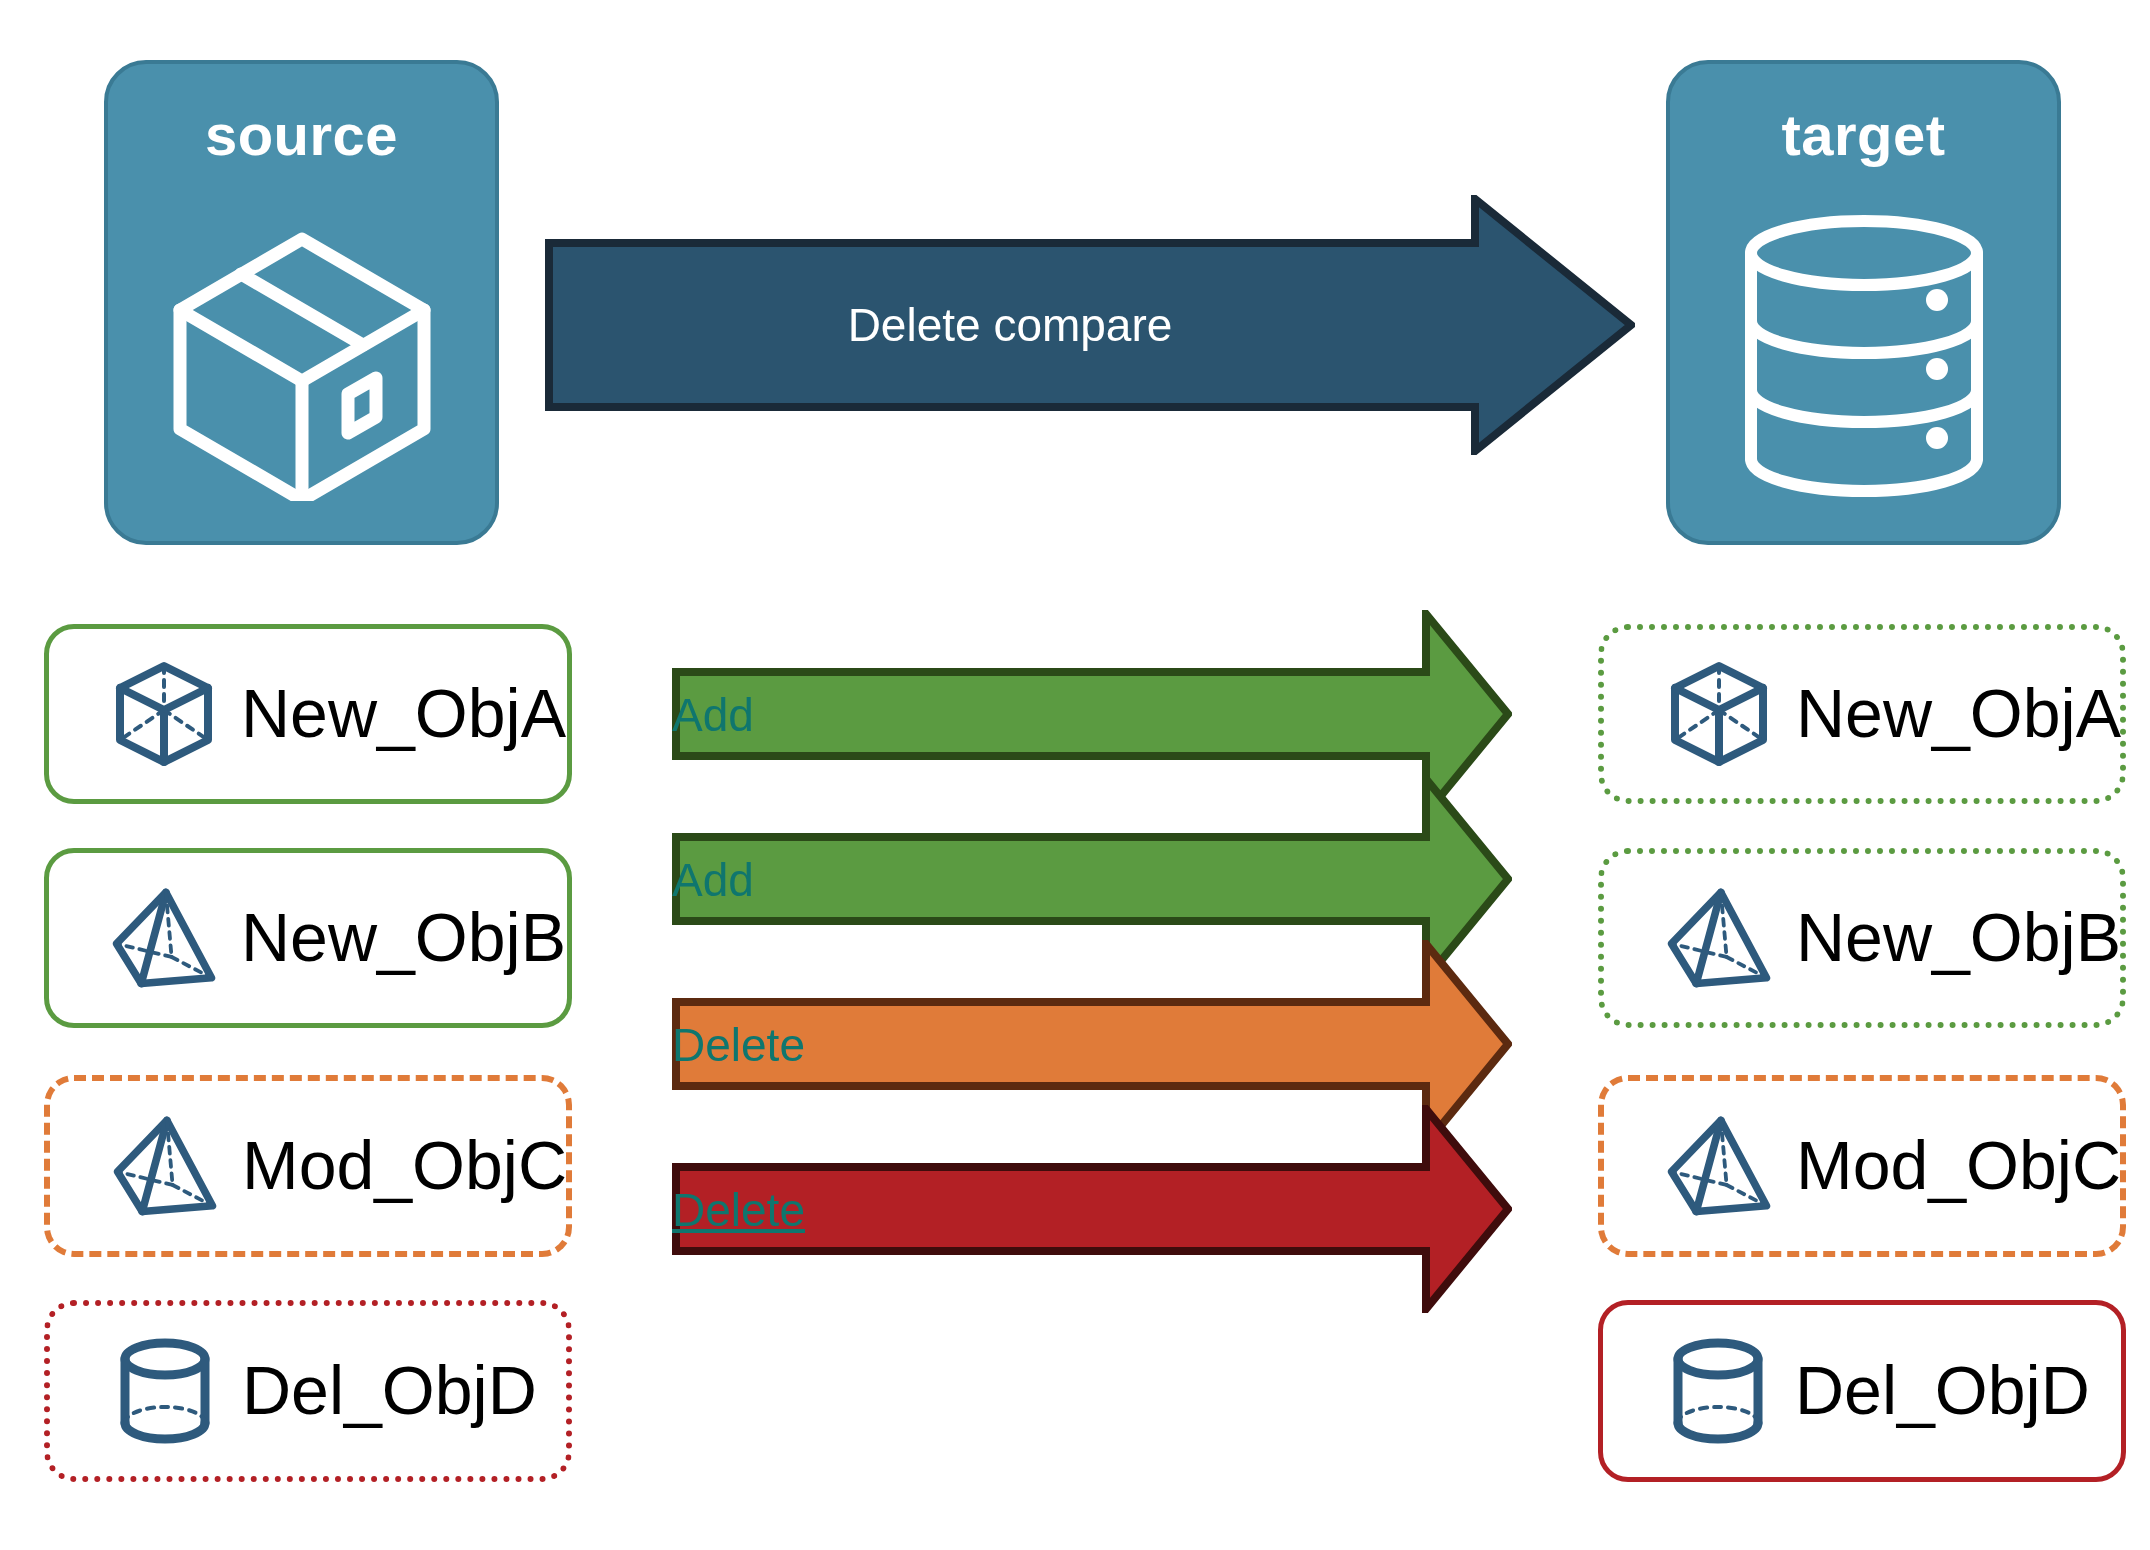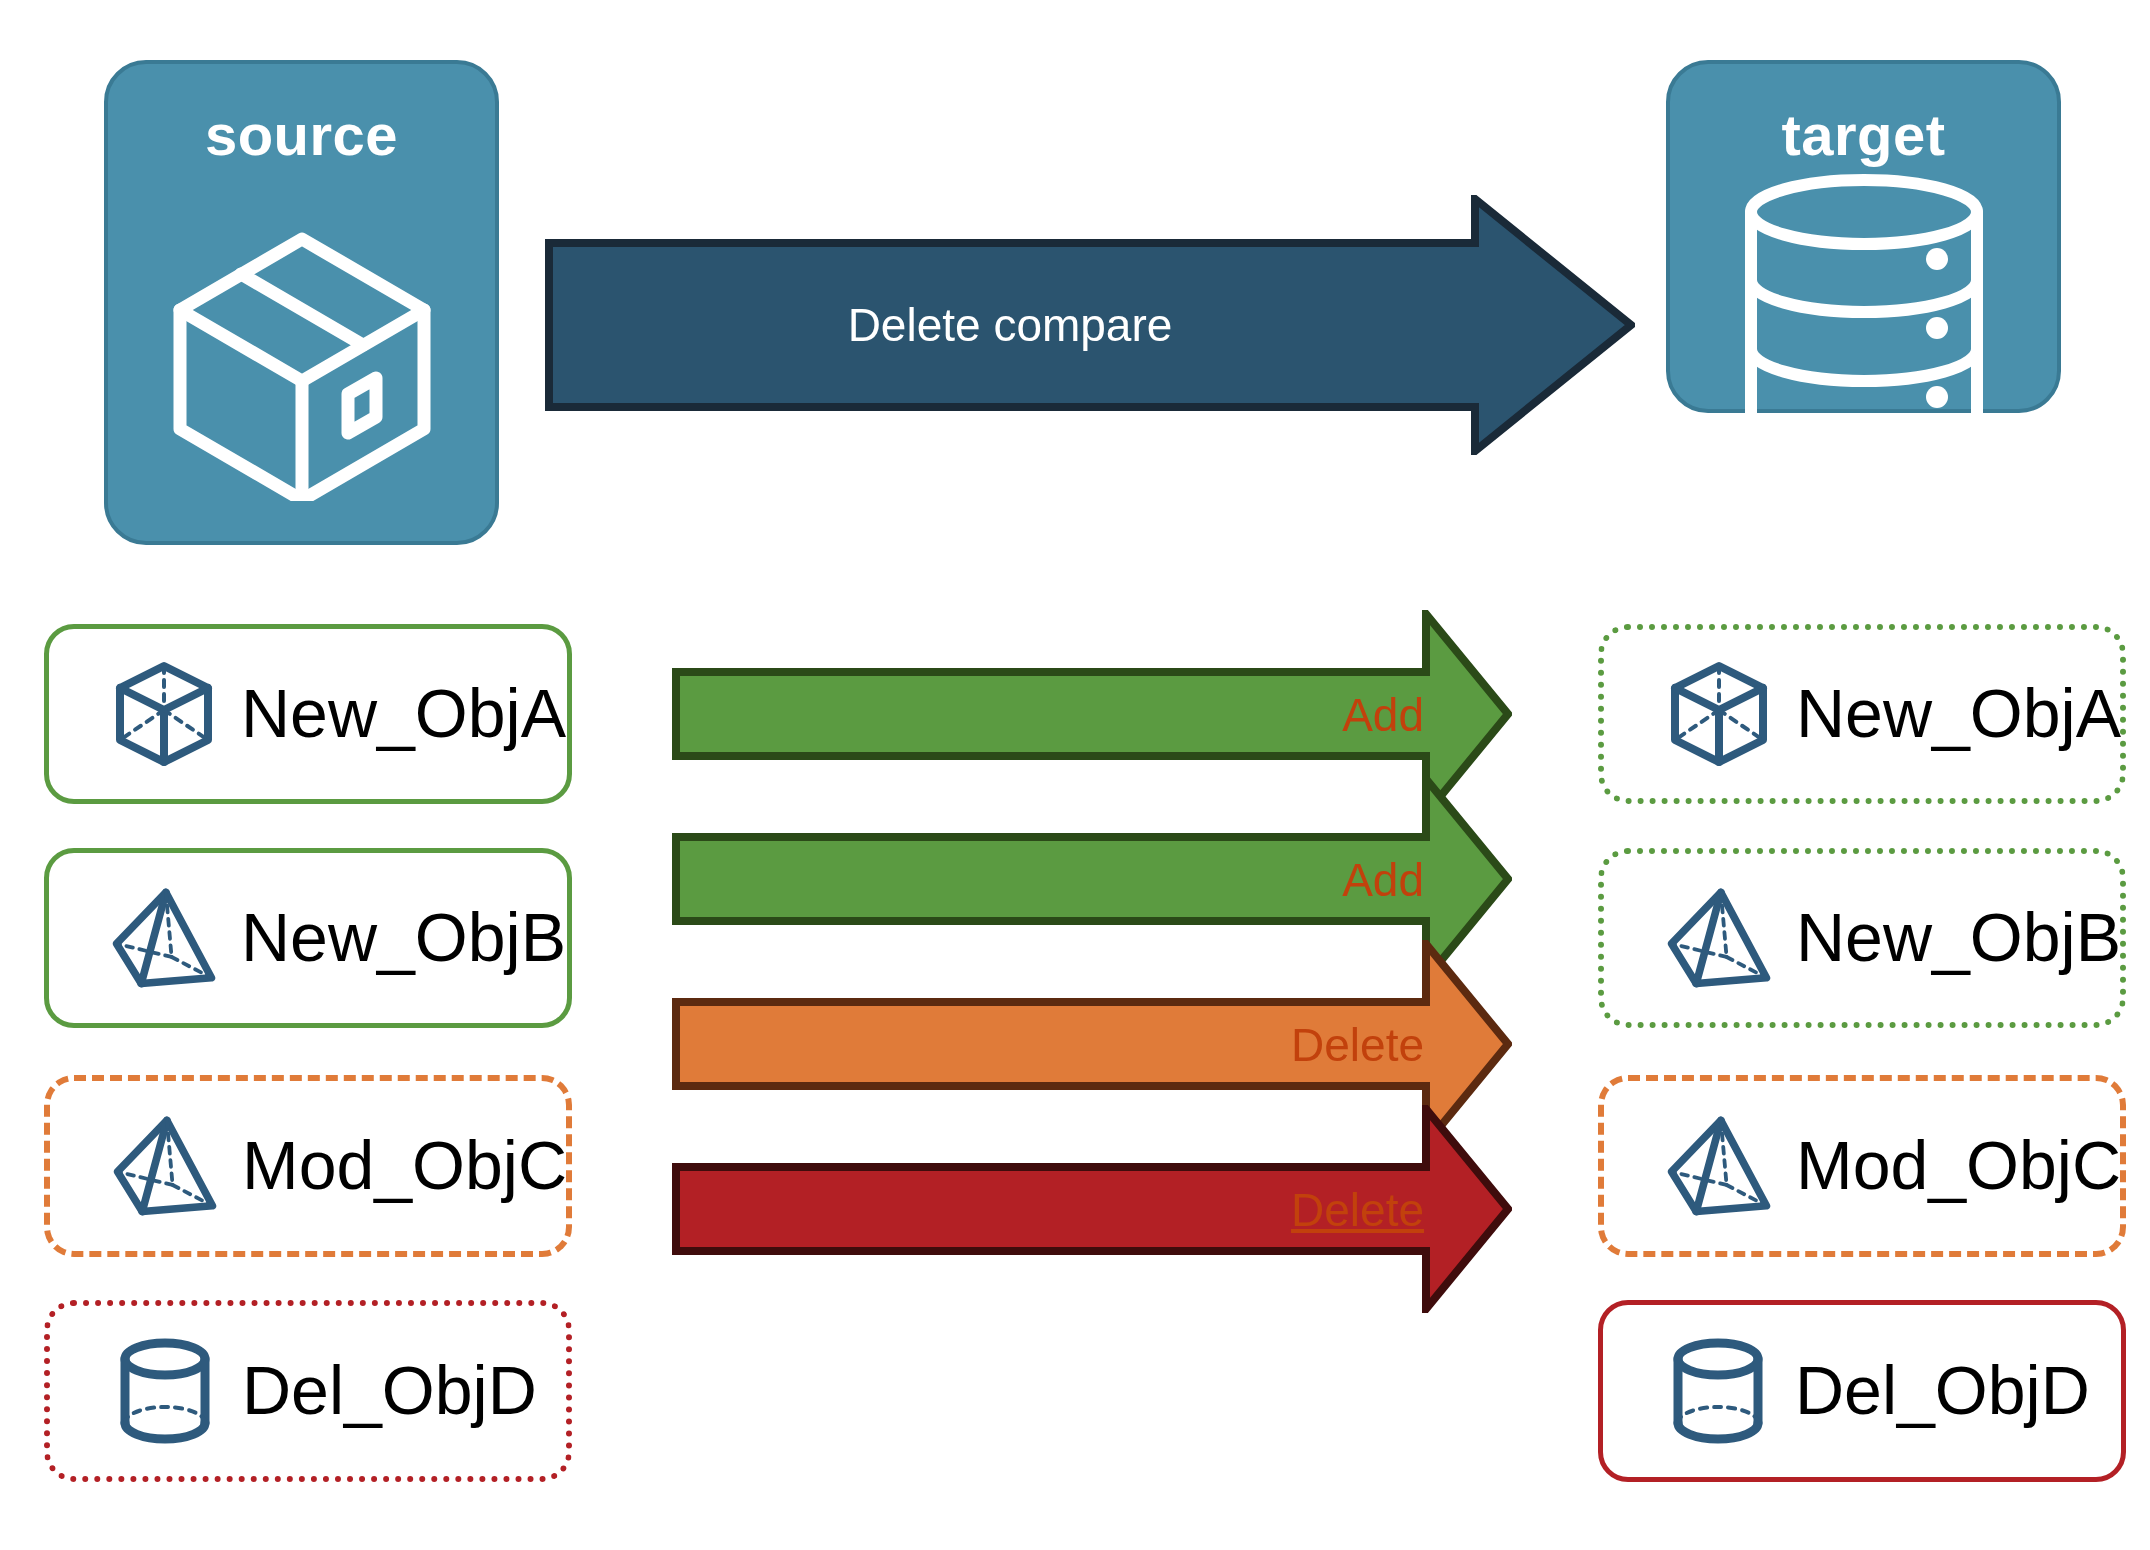--- a/index.html
+++ b/index.html
@@ -89,24 +89,24 @@
   .bd-orange-dashed{ border: 6px dashed #E07B39; align-items: center; }
   .bd-red-dotted   { border: 6px dotted #B32025; }
   .bd-red-solid    { border: 5px solid #B32025; }
 
   
   .action-arrow {
     position: absolute;
   }
   .action-label {
     position: absolute;
-    color: #c2410c;
+    color: #0f766e;
     font-size: 46px;
     white-space: nowrap;
-    text-align: right;
+    text-align: left;
     line-height: 1;
   }
 </style>
 </head>
 <body>
 
 <div id="stage">
 
   <div class="endpoint-card" style="left:104px; top:60px; width:395px; height:485px;">
     <div class="endpoint-title">source</div>
@@ -127,21 +127,21 @@
     </div>
   </div>
 
   <div class="compare-arrow" style="left:545px; top:195px; width:1090px; height:260px;">
     <svg width="1090" height="260" viewBox="0 0 1090 260">
       <path d="M4 48 L930 48 L930 4 L1086 130 L930 256 L930 212 L4 212 Z" fill="#2B546F" stroke="#1A2A38" stroke-width="8" stroke-linejoin="miter"></path>
     </svg>
   </div>
   <div class="compare-label" style="left:545px; top:298px; width:930px;">Delete compare</div>
 
-  <div class="endpoint-card" style="left:1666px; top:60px; width:395px; height:353px;">
+  <div class="endpoint-card" style="left:1666px; top:60px; width:395px; height:485px;">
     <div class="endpoint-title">target</div>
     <div class="endpoint-glyph">
       <svg width="250" height="290" viewBox="0 0 250 290">
         <g fill="none" stroke="#ffffff" stroke-width="12" stroke-linejoin="round" stroke-linecap="round">
           <ellipse cx="125" cy="42" rx="113" ry="32"></ellipse>
           <path d="M12 42 L12 248"></path>
           <path d="M238 42 L238 248"></path>
           <path d="M12 248 A113 32 0 0 0 238 248"></path>
           <path d="M12 110 A113 32 0 0 0 238 110"></path>
           <path d="M12 179 A113 32 0 0 0 238 179"></path>

